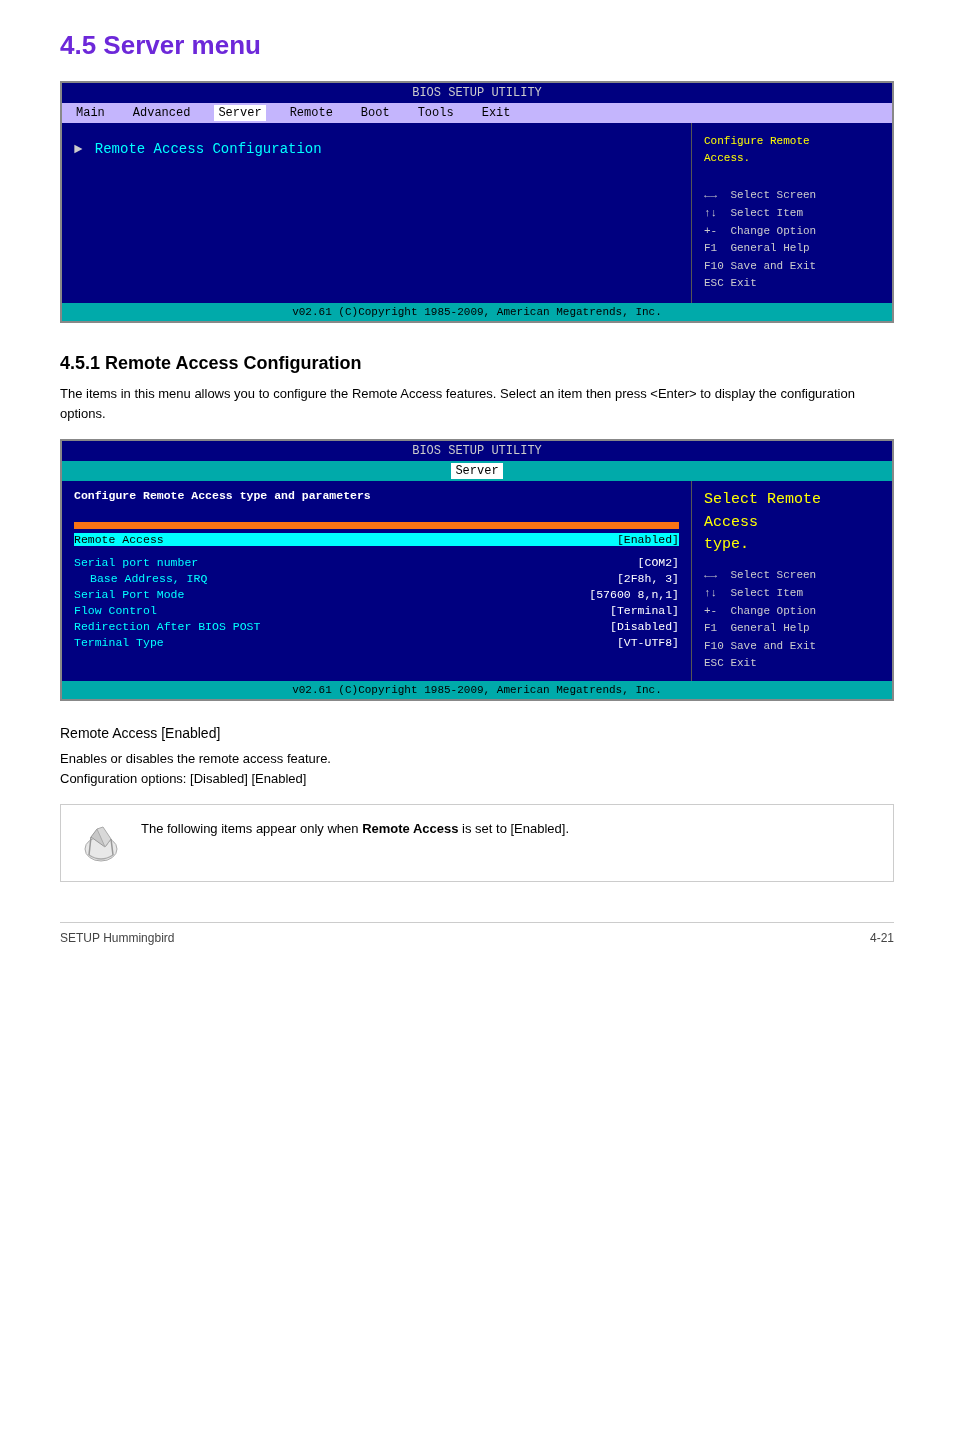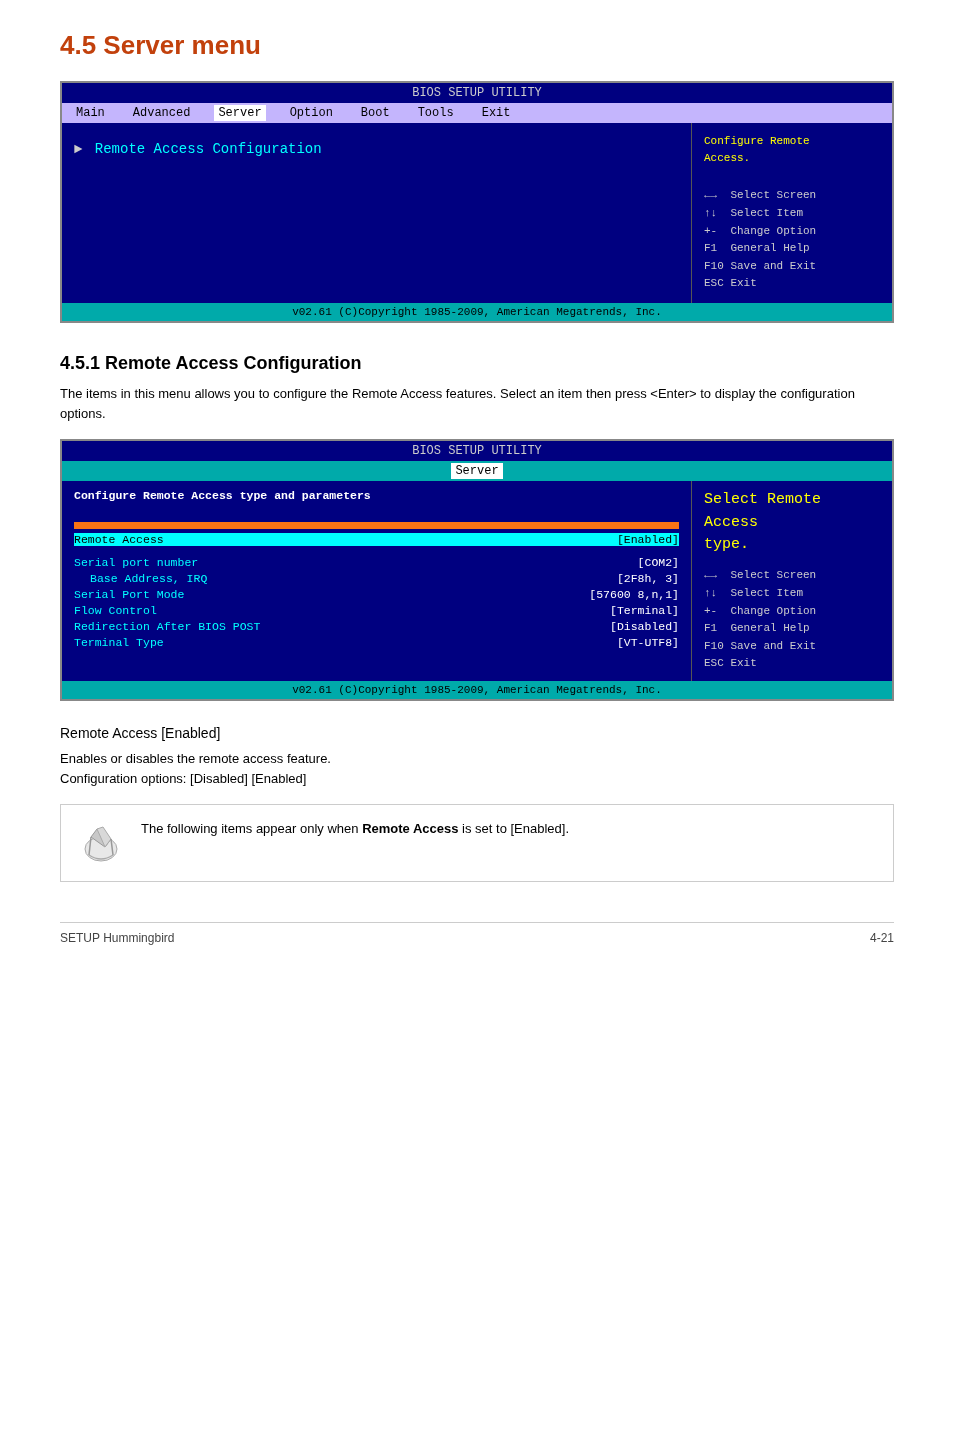--- a/index.html
+++ b/index.html
@@ -11,21 +11,21 @@
       width: 954px;
       min-height: 1438px;
       padding: 30px 60px 40px 60px;
     }
 
     
     .section-heading {
       font-size: 26px;
       font-weight: bold;
       margin-bottom: 20px;
-      color: #c2410c;
+      color: #6d28d9;
     }
 
     
     .bios-screen {
       border: 2px solid #888;
       background: #000080;
       color: #ccc;
       font-family: 'Courier New', Courier, monospace;
       font-size: 12px;
       margin-bottom: 30px;
@@ -290,21 +290,21 @@
 <body>
 
 <h1 class="section-heading">4.5    Server menu</h1>
 
 <div class="bios-screen">
   <div class="bios-title-bar">BIOS SETUP UTILITY</div>
   <div class="bios-menu-bar">
     <span>Main</span>
     <span>Advanced</span>
     <span class="active">Server</span>
-    <span>Option</span>
+    <span>Remote</span>
     <span>Boot</span>
     <span>Tools</span>
     <span>Exit</span>
   </div>
   <div class="bios-body">
     <div class="bios-left">
       <div class="bios-menu-item">
         <span class="arrow">►</span>
         <span>Remote Access Configuration</span>
       </div>

